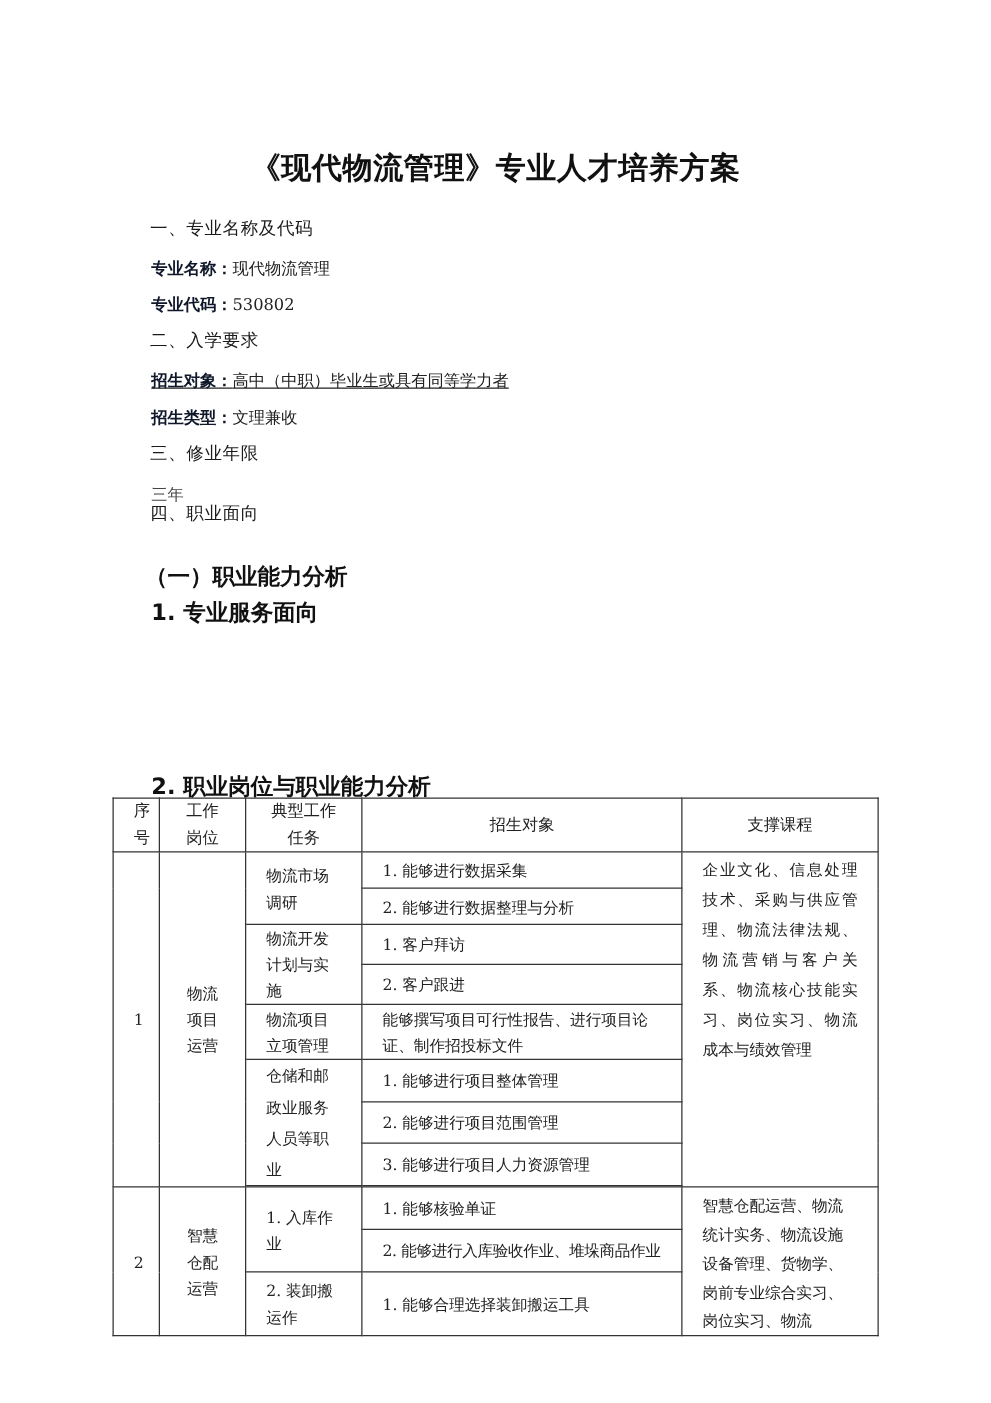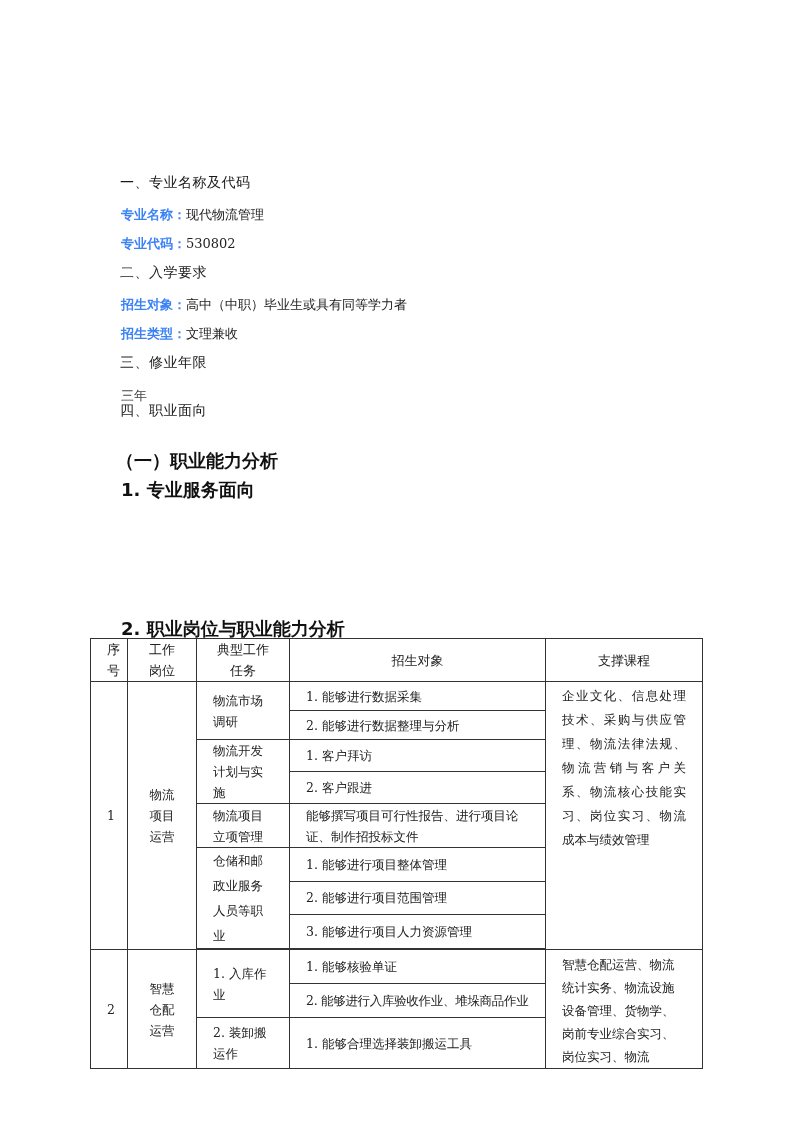--- a/index.html
+++ b/index.html
@@ -17,21 +17,21 @@
   .h1 {
     position: absolute; left: 120px;
     font-family: "DejaVu Sans", "Liberation Sans", sans-serif;
     font-size: 14px; color: #1a1a1a; letter-spacing: 0.5px;
   }
   .line {
     position: absolute; left: 121px; font-size: 13px; color: #222;
   }
   .line .k {
     font-family: "DejaVu Sans", "Liberation Sans", sans-serif;
-    font-weight: bold; color: #3b82f6;
+    font-weight: bold; color: #0f172a;
   }
   .h2 {
     position: absolute; left: 121px;
     font-family: "DejaVu Sans", "Liberation Sans", sans-serif;
     font-weight: bold; font-size: 18px; color: #111;
   }
   .para {
     position: absolute; left: 89px; top: 503px; width: 614px;
     font-size: 13px; line-height: 28.5px; color: #222;
     text-indent: 28px; text-align: justify; letter-spacing: 0.4px;
@@ -51,31 +51,32 @@
   .r30 { height: 29px; }
   .r45 { height: 44px; }
   .course { line-height: 24px !important; vertical-align: top !important; padding-top: 2px !important; text-align: justify; }
   .course2 { line-height: 23px !important; vertical-align: top !important; padding-top: 3px !important; }
 </style>
 </head>
 <body>
 
 <div class="page">
 
+  <div class="title">《现代物流管理》专业人才培养方案</div>
 
   <div class="h1" style="top:174px;">一、专业名称及代码</div>
   <div class="line" style="top:206px;">
     <span class="k">专业名称：</span><span>现代物流管理</span>
   </div>
   <div class="line" style="top:235px;">
     <span class="k">专业代码：</span><span>530802</span>
   </div>
 
   <div class="h1" style="top:264px;">二、入学要求</div>
-  <div class="line" style="top:296px;">
+  <div class="line" style="top:296px;text-decoration:underline;">
     <span class="k">招生对象：</span><span>高中（中职）毕业生或具有同等学力者</span>
   </div>
   <div class="line" style="top:325px;">
     <span class="k">招生类型：</span><span>文理兼收</span>
   </div>
 
   <div class="h1" style="top:354px;">三、修业年限</div>
   <div class="line" style="top:387px; color:#444;">三年</div>
 
   <div class="h1" style="top:402px;">四、职业面向</div>

